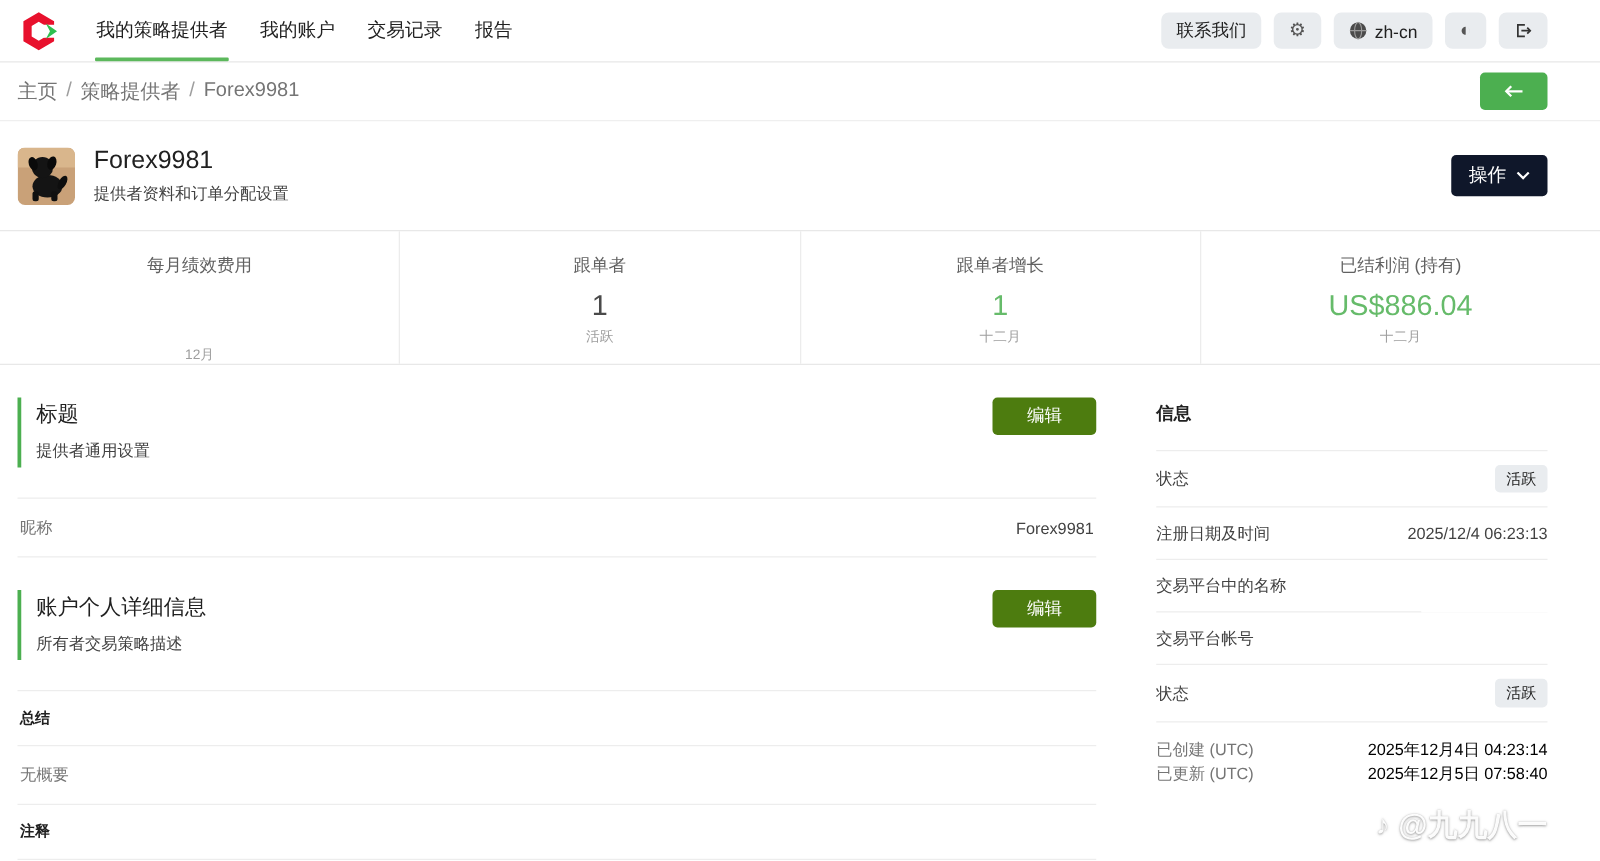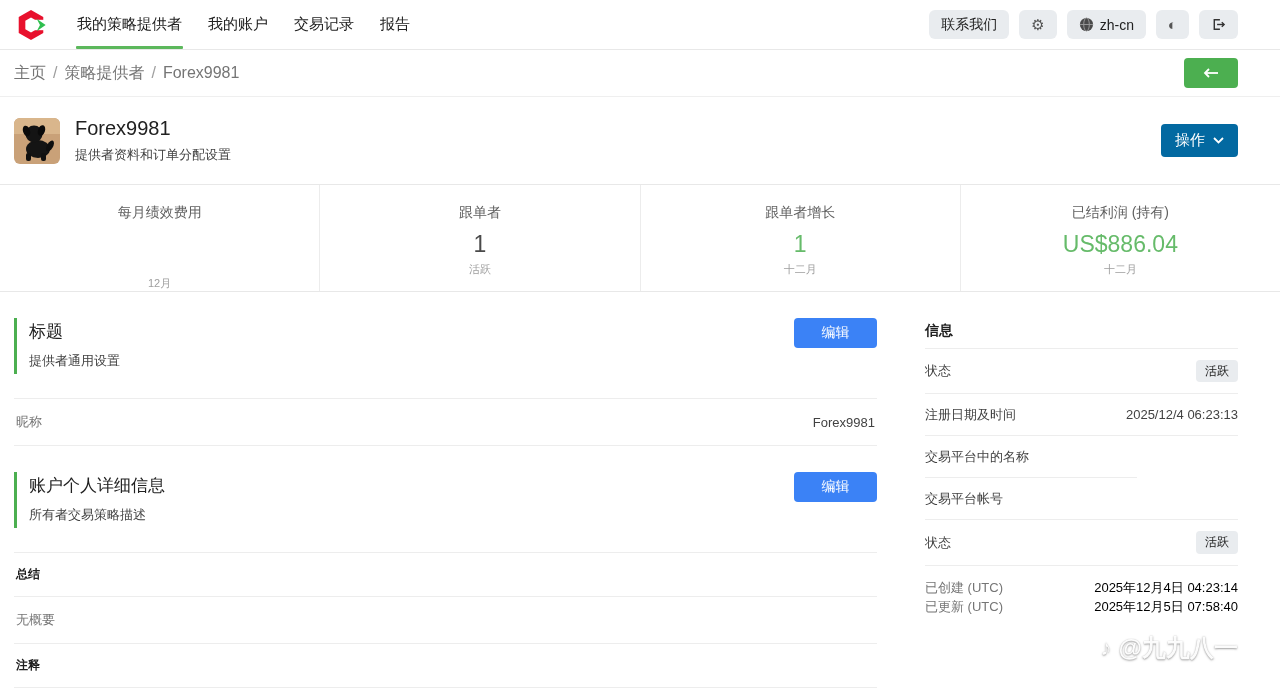--- a/index.html
+++ b/index.html
@@ -32,21 +32,21 @@
   .crumb-sep { margin:0 7px; color:#9e9e9e; }
   .back-btn { margin-left:auto; width:54px; height:30px; background:#4caf50; border:none;
               border-radius:4px; display:flex; align-items:center; justify-content:center;
               cursor:pointer; }
   
   .profile { height:88px; display:flex; align-items:center; padding:0 42px 0 14px;
              border-bottom:1px solid #e8e8e8; }
   .avatar { width:46px; height:46px; border-radius:6px; overflow:hidden; margin-right:15px; flex:none; }
   .p-name { font-size:20px; color:#212121; }
   .p-sub { font-size:13px; color:#424242; margin-top:6px; }
-  .action-btn { margin-left:auto; background:#0369a1; color:#fff; border:none; height:33px;
+  .action-btn { margin-left:auto; background:#0f172a; color:#fff; border:none; height:33px;
                 padding:0 14px; border-radius:4px; font-size:15px; display:flex;
                 align-items:center; gap:8px; cursor:pointer; font-family:inherit; }
   
   .stats { display:flex; height:107px; border-bottom:1px solid #e8e8e8; }
   .stat { flex:1; display:flex; flex-direction:column; align-items:center;
           padding-top:19px; border-right:1px solid #ececec; }
   .stat:last-child { border-right:none; }
   .stat-title { font-size:14px; color:#616161; }
   .stat-value { font-size:23px; color:#4a4a4a; margin-top:7px; height:30px; line-height:30px; }
   .stat-value.green { color:#66bb6a; }
@@ -54,35 +54,35 @@
   .stat.fee .stat-sub { margin-top:21px; }
   
   .content { display:flex; padding:26px 42px 0 14px; gap:48px; align-items:flex-start; }
   .main-col { width:863px; flex:none; }
   .aside-col { flex:1; min-width:0; }
   
   .section-head { display:flex; align-items:flex-start; }
   .sh-text { border-left:3px solid #4caf50; padding:2px 0 4px 12px; }
   .sh-title { font-size:17px; color:#212121; font-weight:500; }
   .sh-sub { font-size:13px; color:#424242; margin-top:9px; }
-  .edit-btn { margin-left:auto; background:#3b82f6; color:#fff; border:none; width:83px;
+  .edit-btn { margin-left:auto; background:#4d7c0f; color:#fff; border:none; width:83px;
               height:30px; border-radius:4px; font-size:14px; cursor:pointer; font-family:inherit; }
   .rows { margin-top:24px; }
   .row-kv { display:flex; justify-content:space-between; align-items:center;
             padding:14px 2px; border-top:1px solid #ededed; font-size:13px; }
   .row-kv:last-child { border-bottom:1px solid #ededed;gap:43px; }
   .row-kv .k { color:#757575; }
   .row-kv .v { color:#424242; }
   .row-label { padding:13px 2px; border-top:1px solid #ededed; font-size:12px;
                font-weight:bold; color:#212121; }
   .row-muted { padding:14px 2px; border-top:1px solid #ededed; font-size:13px; color:#757575; }
   .rows .bottom-line { border-bottom:1px solid #ededed; }
   .section-block { margin-bottom:26px; }
   
-  .aside-title { font-size:14px; font-weight:bold; color:#212121; padding:4px 0 8px;
+  .aside-title { font-size:14px; font-weight:bold; color:#212121; padding:4px 0 20px;
                  border-bottom:1px solid #ededed; }
   .info-row { display:flex; justify-content:space-between; align-items:center;
               padding:11px 0; border-bottom:1px solid #ededed; font-size:13px; min-height:42px; }
   .info-row .lab { color:#424242; }
   .info-row .lab.bold { font-weight:bold; color:#212121; }
   .info-row .val { color:#424242; text-align:right; }
   .badge { background:#e9ecef; border-radius:4px; padding:4px 9px; font-size:12px;
            color:#212121; line-height:1.2; }
   .info-row.redacted { position:relative; }
   .redact-cover { position:absolute; right:-3px; top:3px; width:104px; background:#fff; z-index:2; }

